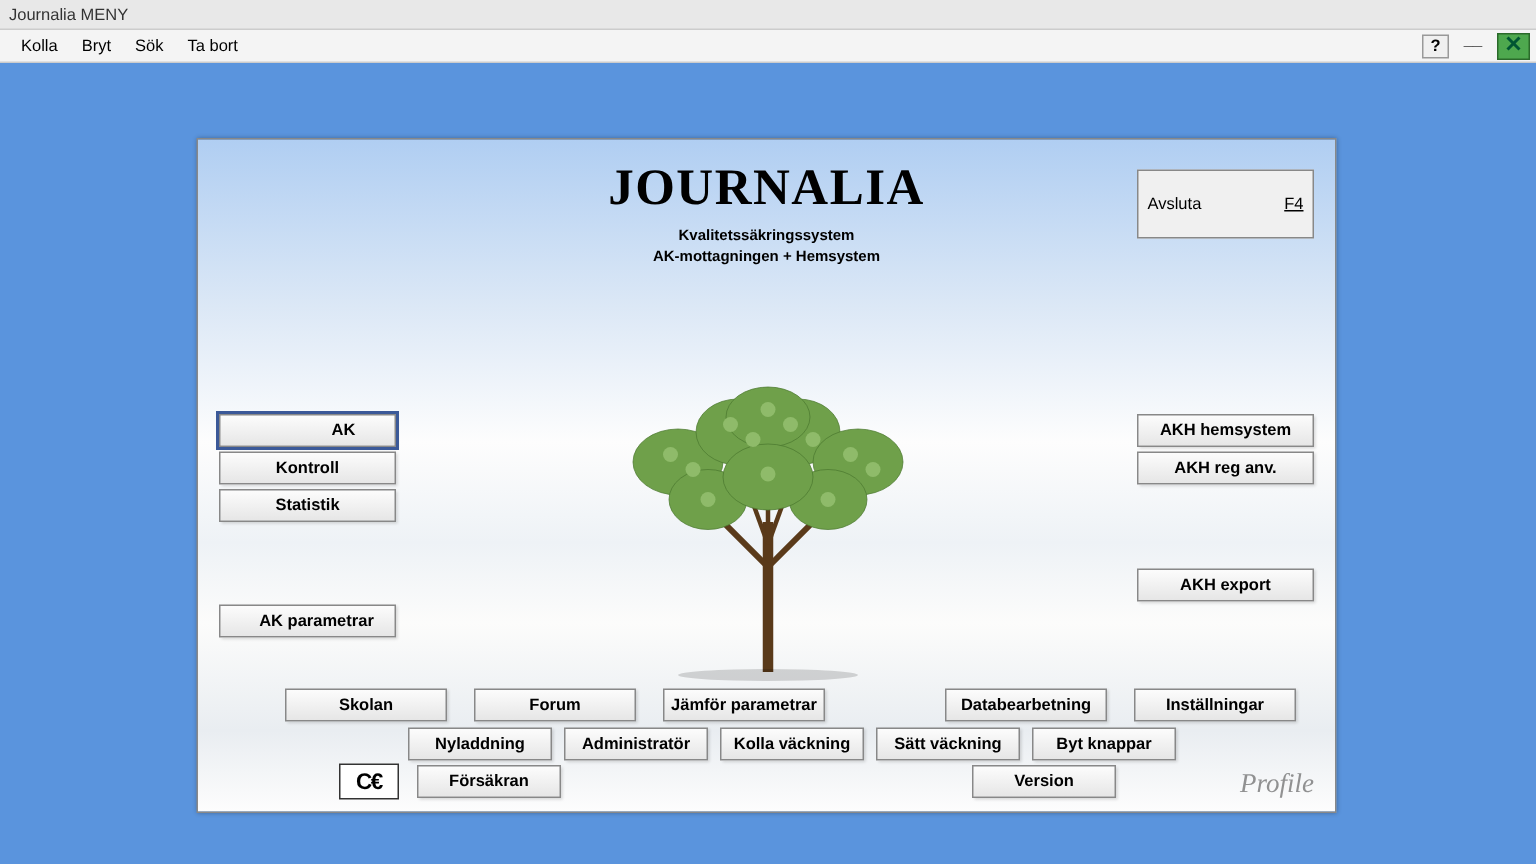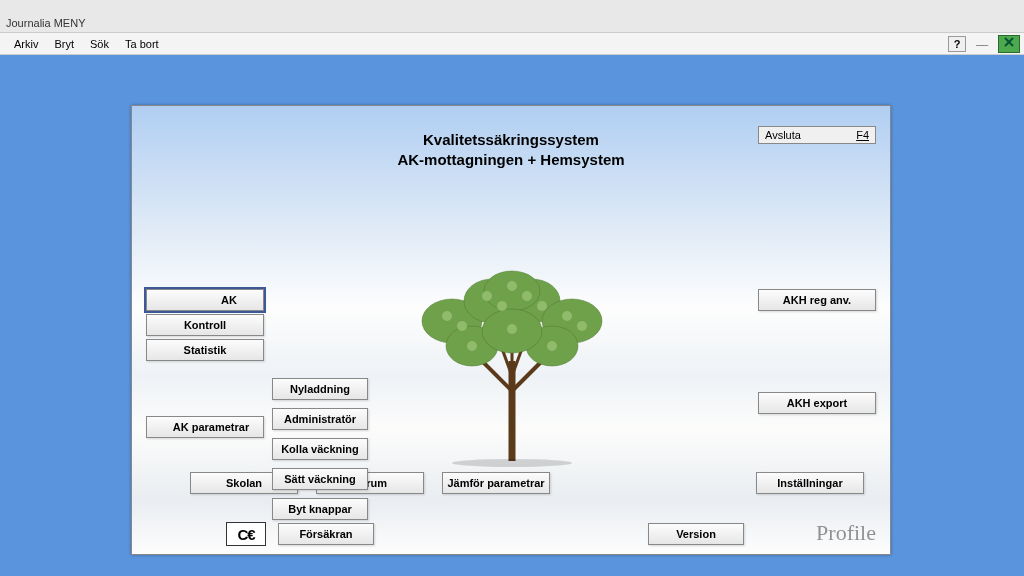--- a/index.html
+++ b/index.html
@@ -13,21 +13,20 @@
   }
   .titlebar {
     height: 20px;
     background: #e8e8e8;
     display: flex;
     align-items: center;
     padding: 0 6px;
     font-size: 11px;
     color: #333;
     border-bottom: 1px solid #ccc;
-    margin-top: 13px;
   }
   .menubar {
     height: 22px;
     background: #f4f4f4;
     display: flex;
     align-items: center;
     padding: 0 6px;
     border-bottom: 1px solid #ccc;
     position: relative;
   }
@@ -90,22 +89,22 @@
   }
   .title-main {
     font-family: "Times New Roman", serif;
     font-weight: bold;
     font-size: 34px;
     letter-spacing: 1px;
     color: #000;
   }
   .title-sub {
     font-weight: bold;
-    font-size: 15px;
-    margin-top: 24px;
+    font-size: 10px;
+    margin-top: 6px;
     line-height: 1.35;
   }
   .btn {
     background: linear-gradient(#fcfcfc, #e6e6e6);
     border: 1px solid #888;
     font-size: 11px;
     font-weight: bold;
     text-align: center;
     padding: 4px 0;
     cursor: default;
@@ -147,41 +146,40 @@
     top: 258px;
     margin-top: 28px;
   }
   .avsluta {
     position: absolute;
     right: 14px;
     top: 20px;
     width: 118px;
     background: #f0f0f0;
     border: 1px solid #888;
-    padding: 2px 6px;
+    padding: 16px 6px;
     font-size: 11px;
     display: flex;
     justify-content: space-between;
   }
   .row1 {
     position: absolute;
     bottom: 60px;
     left: 58px;
     right: 26px;
     display: flex;
     gap: 18px;
   }
   .row1 .spacer { flex: 1; }
   .row2 {
     position: absolute;
     bottom: 34px;
     left: 140px;
     display: flex;
     gap: 8px;
-    flex-direction: column;
   }
   .row3 {
     position: absolute;
     bottom: 8px;
     left: 94px;
     right: 26px;
     display: flex;
     align-items: center;
   }
   .ce-mark {
@@ -191,40 +189,41 @@
     display:flex;align-items:center;justify-content:center;
     font-weight: bold;
     font-size: 15px;
     letter-spacing: -1px;
     margin-right: 12px;
   }
   .profile-logo {
     position: absolute;
     right: 14px; bottom: 8px;
     font-family: cursive;
-    font-size: 22px;
+    font-style: italic;
+    font-size: 18px;
     color: rgba(60,60,60,0.55);
   }
   .tree {
     position: absolute;
     left: 270px;
     top: 145px;
     width: 220px;
     height: 220px;
   }
 </style>
 </head>
 <body>
 
 <div class="titlebar">
   <span>Journalia   MENY</span>
 </div>
 
 <div class="menubar">
-  <div class="menu-item">Arkiv</div>
+  <div class="menu-item">Kolla</div>
   <div class="menu-item">Bryt</div>
   <div class="menu-item">Sök</div>
   <div class="menu-item">Ta bort</div>
   <div class="menubar-right">
     <div class="help-btn">?</div>
     <div class="min-btn">__</div>
     <div class="close-btn">
       <svg width="12" height="12" viewBox="0 0 12 12">
         <line x1="2" y1="2" x2="10" y2="10" stroke="#053" stroke-width="2"></line>
         <line x1="10" y1="2" x2="2" y2="10" stroke="#053" stroke-width="2"></line>
@@ -235,20 +234,21 @@
 
 <div class="app-body">
   <div class="panel">
 
     <div class="avsluta">
       <span>Avsluta</span>
       <span><u>F4</u></span>
     </div>
 
     <div class="title-block">
+      <div class="title-main">JOURNALIA</div>
       <div class="title-sub">
         <span>Kvalitetssäkringssystem</span><br>
         <span>AK-mottagningen + Hemsystem</span>
       </div>
     </div>
 
     <svg class="tree" viewBox="0 0 220 220">
       <line x1="110" y1="210" x2="110" y2="110" stroke="#5a3a1a" stroke-width="7"></line>
       <line x1="110" y1="140" x2="60" y2="90" stroke="#5a3a1a" stroke-width="4"></line>
       <line x1="110" y1="140" x2="160" y2="90" stroke="#5a3a1a" stroke-width="4"></line>
@@ -285,29 +285,31 @@
     </svg>
 
     <div class="btn-group-left">
       <div class="btn wide sel">AK</div>
       <div class="btn wide">Kontroll</div>
       <div class="btn wide">Statistik</div>
     </div>
     <div class="btn wide ak-params">AK parametrar</div>
 
     <div class="btn-group-right">
+      <div class="btn wide">AKH hemsystem</div>
       <div class="btn wide">AKH reg anv.</div>
     </div>
     <div class="btn wide akh-export">AKH export</div>
 
     <div class="row1">
       <div class="btn med">Skolan</div>
       <div class="btn med">Forum</div>
       <div class="btn med">Jämför parametrar</div>
       <div class="spacer"></div>
+      <div class="btn med">Databearbetning</div>
       <div class="btn med">Inställningar</div>
     </div>
 
     <div class="row2">
       <div class="btn med2">Nyladdning</div>
       <div class="btn med2">Administratör</div>
       <div class="btn med2">Kolla väckning</div>
       <div class="btn med2">Sätt väckning</div>
       <div class="btn med2">Byt knappar</div>
     </div>

